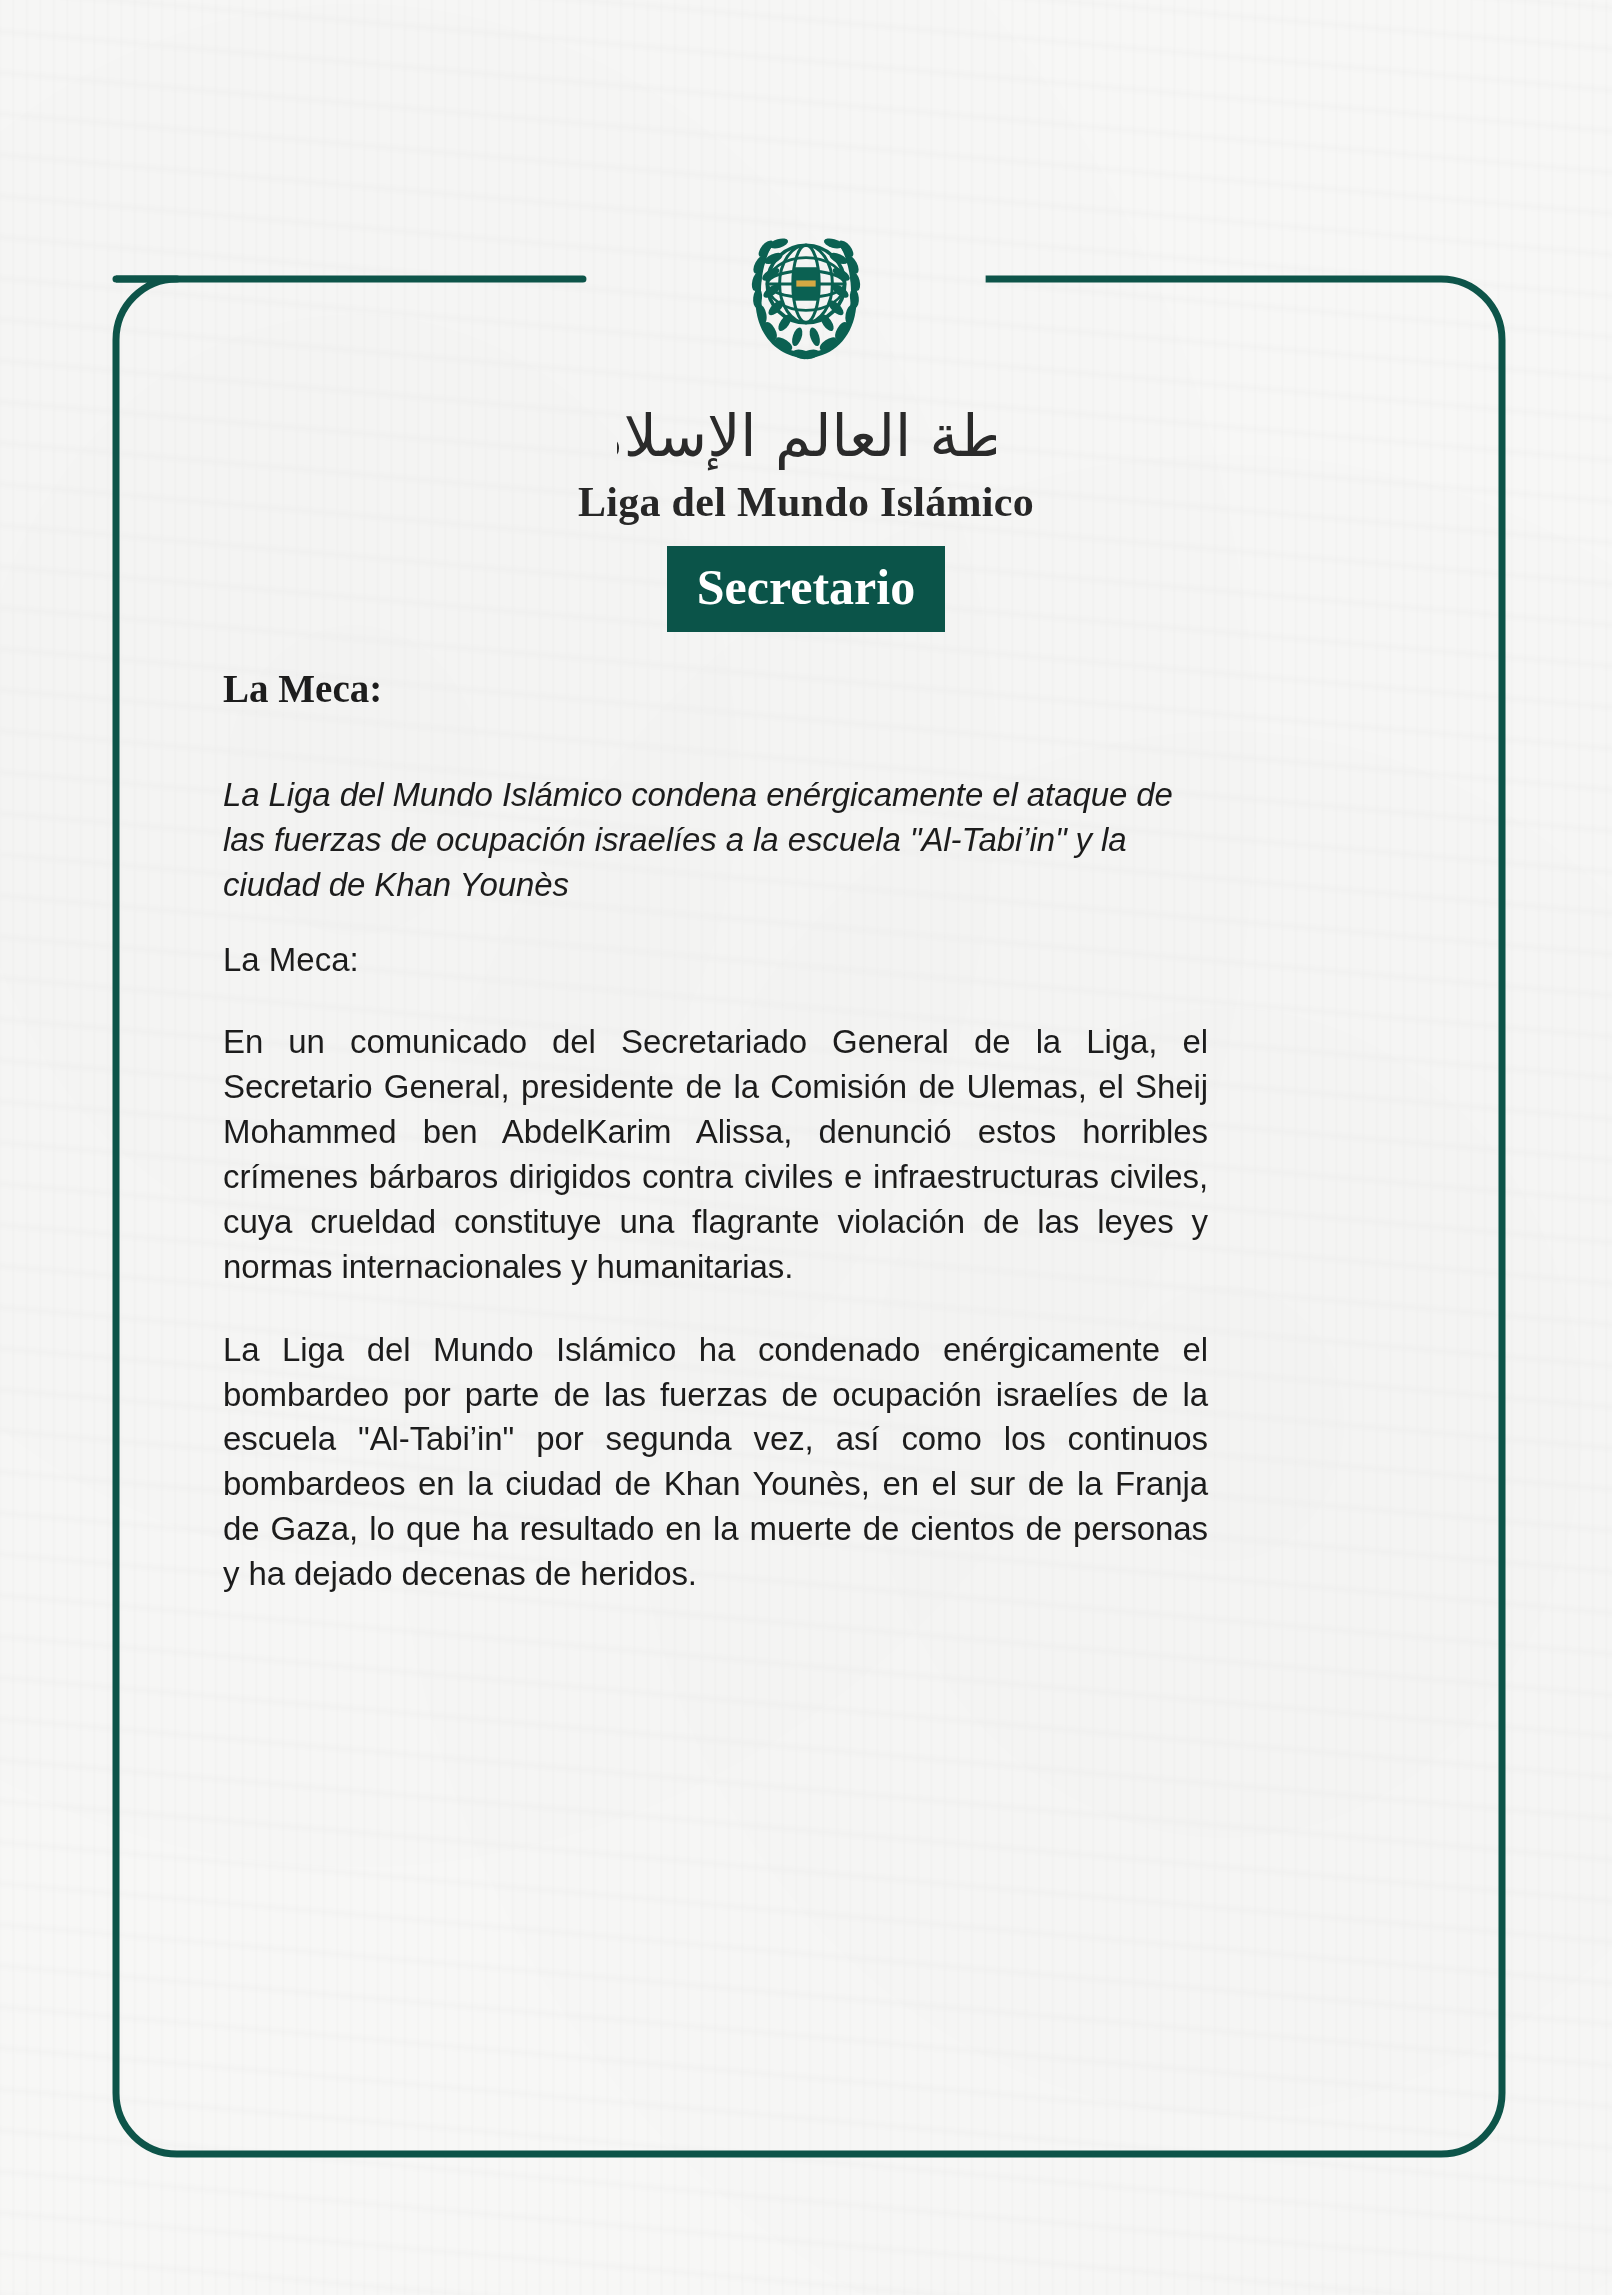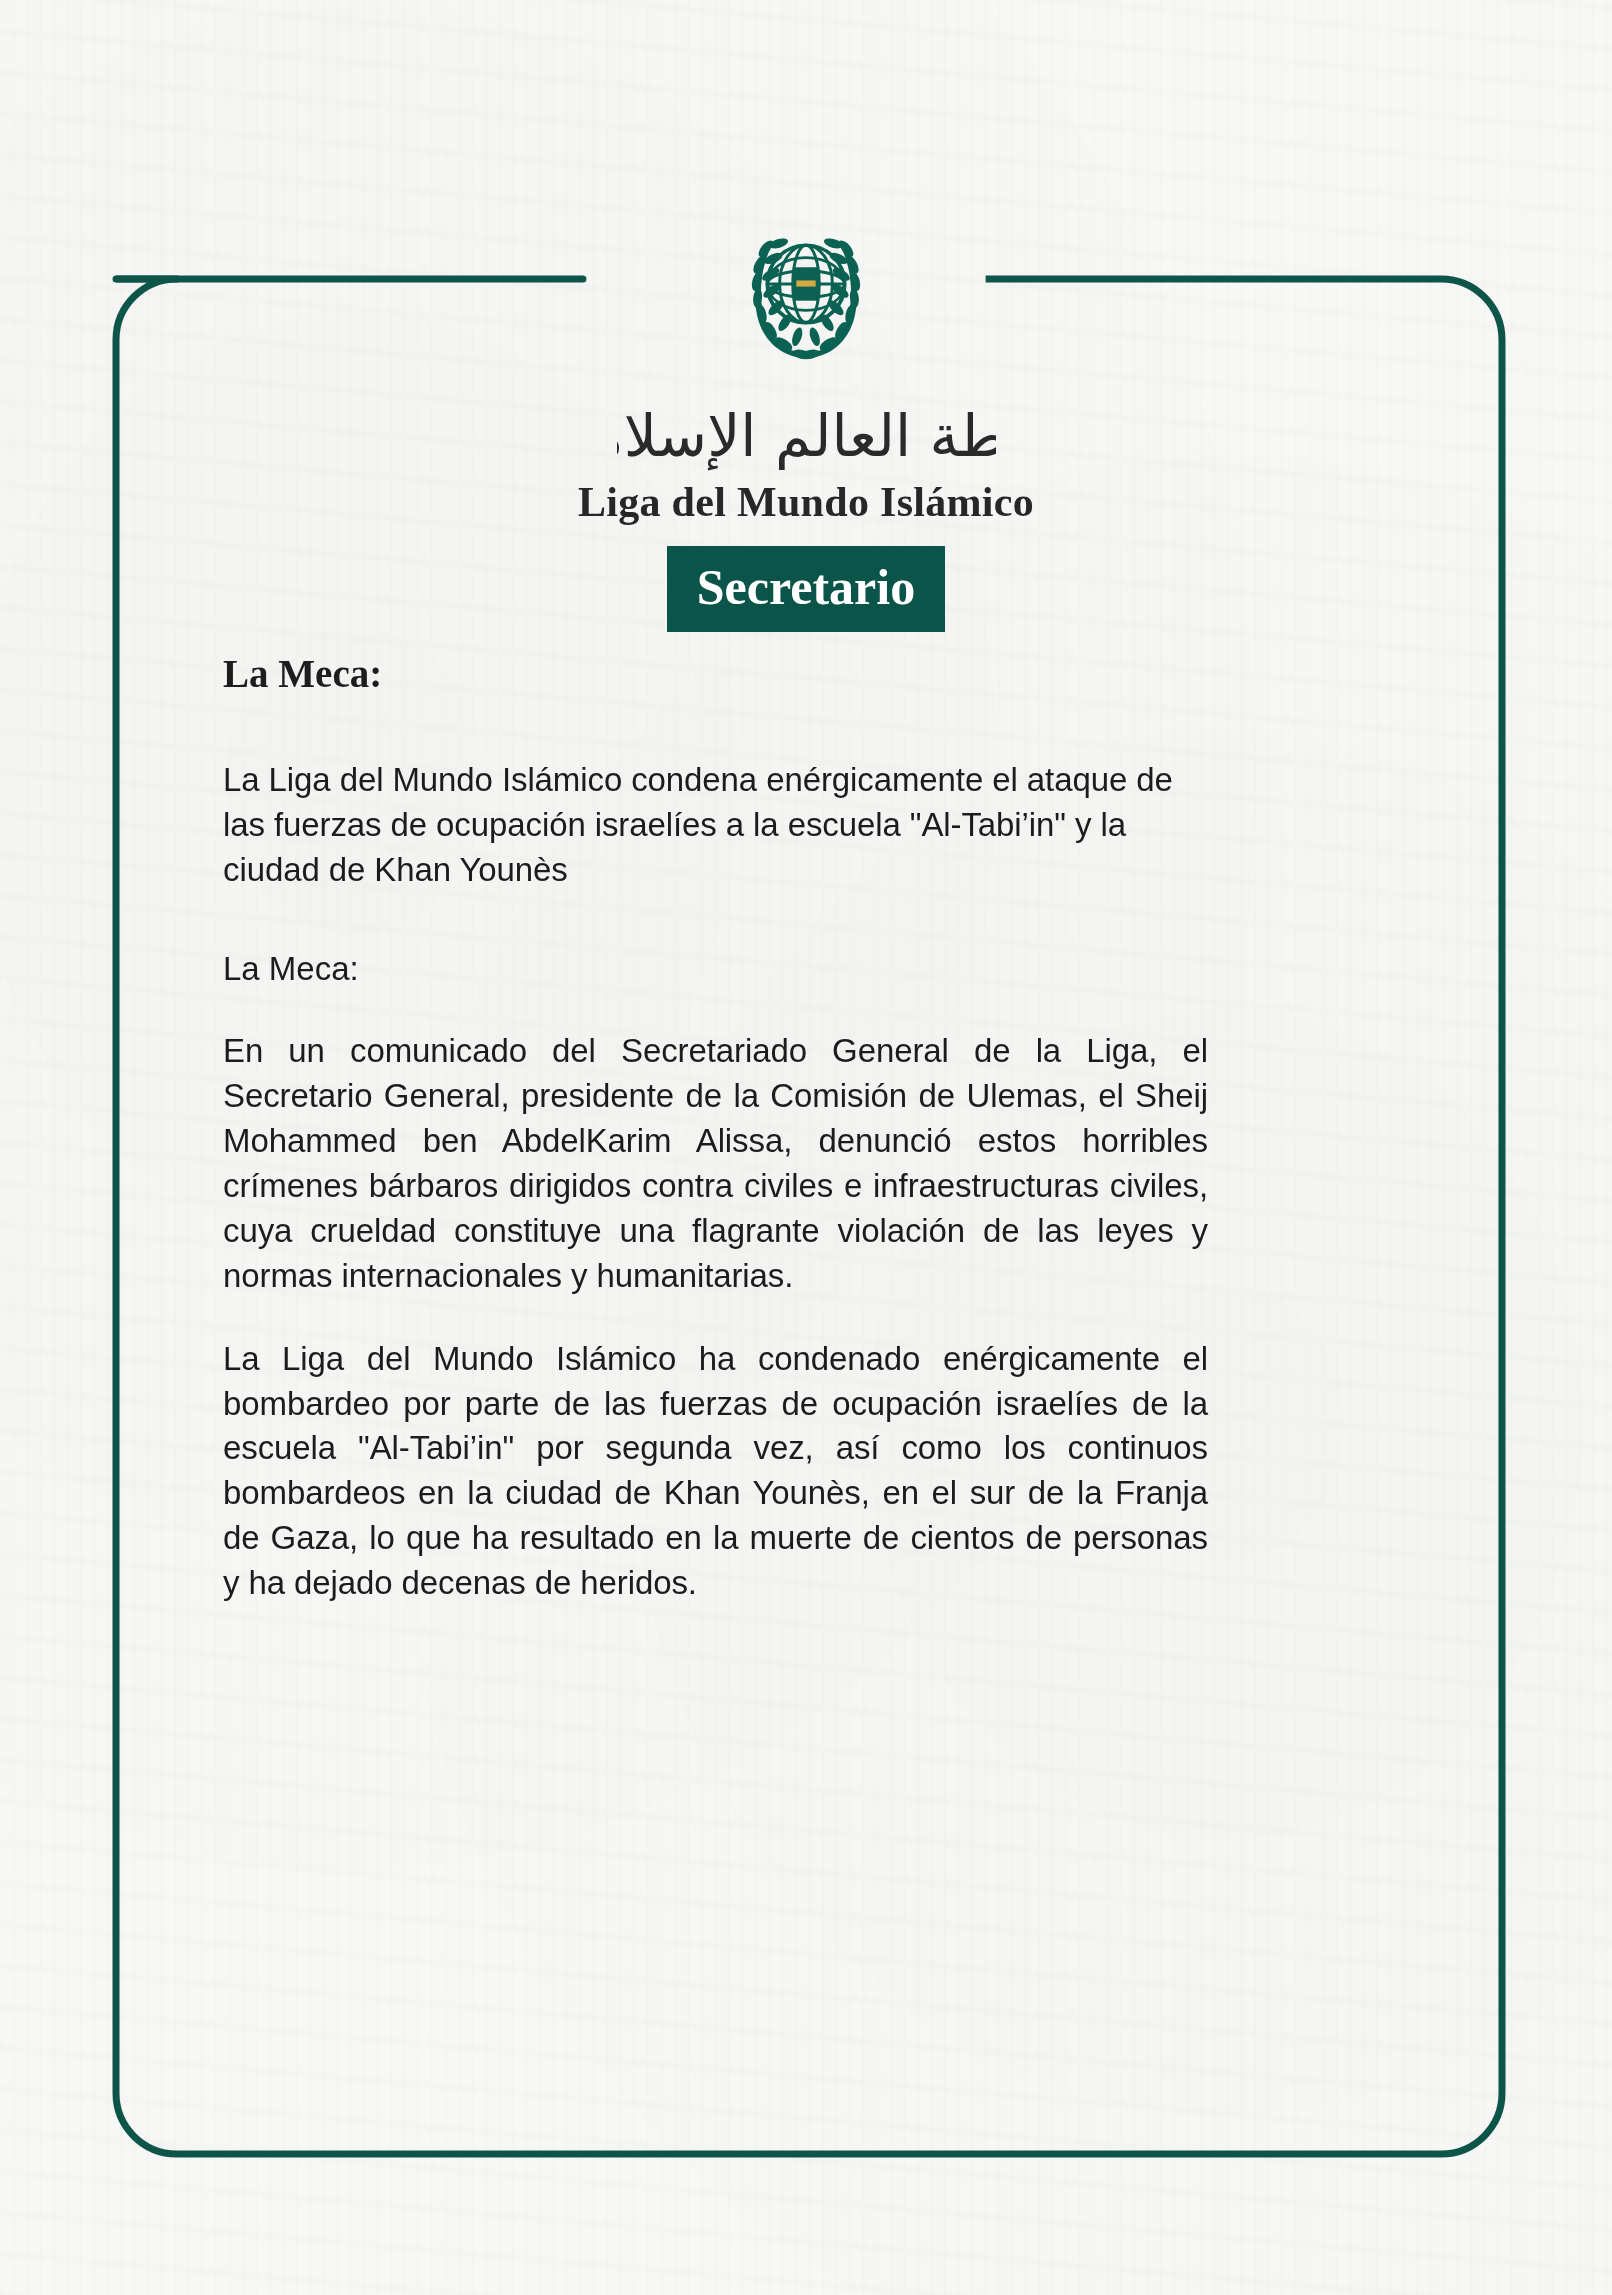--- a/index.html
+++ b/index.html
@@ -92,42 +92,42 @@
     font-size: 50px;
     line-height: 1;
     padding: 16.2px 30px 20.3px 30px;
     white-space: nowrap;
   }
 
   
   .content {
     position: absolute;
     left: 223px;
-    top: 653px;
+    top: 668px;
     width: 985px;
   }
 
   .dateline {
     font-family: "Liberation Serif", "DejaVu Serif", serif;
     font-weight: 700;
     font-size: 39px;
     line-height: 1.1;
     color: #1d1d1d;
     margin: 0 0 62px 0;
   }
 
   .para {
     font-size: 33px;
     line-height: 1.36;
     color: #1c1c1c;
     margin: 0 0 38px 0;
     letter-spacing: -0.1px;
   }
   .para.justified { text-align: justify; text-align-last: left; }
-  .para.tight { margin-bottom: 54px; }
+  .para.tight { margin-bottom: 30px; font-style: italic; }
   .para.last { margin-bottom: 0; }
 
   .locator {
     font-size: 33px;
     line-height: 1.36;
     color: #1c1c1c;
     margin: 0 0 38px 0;
   }
 </style>
 </head>

